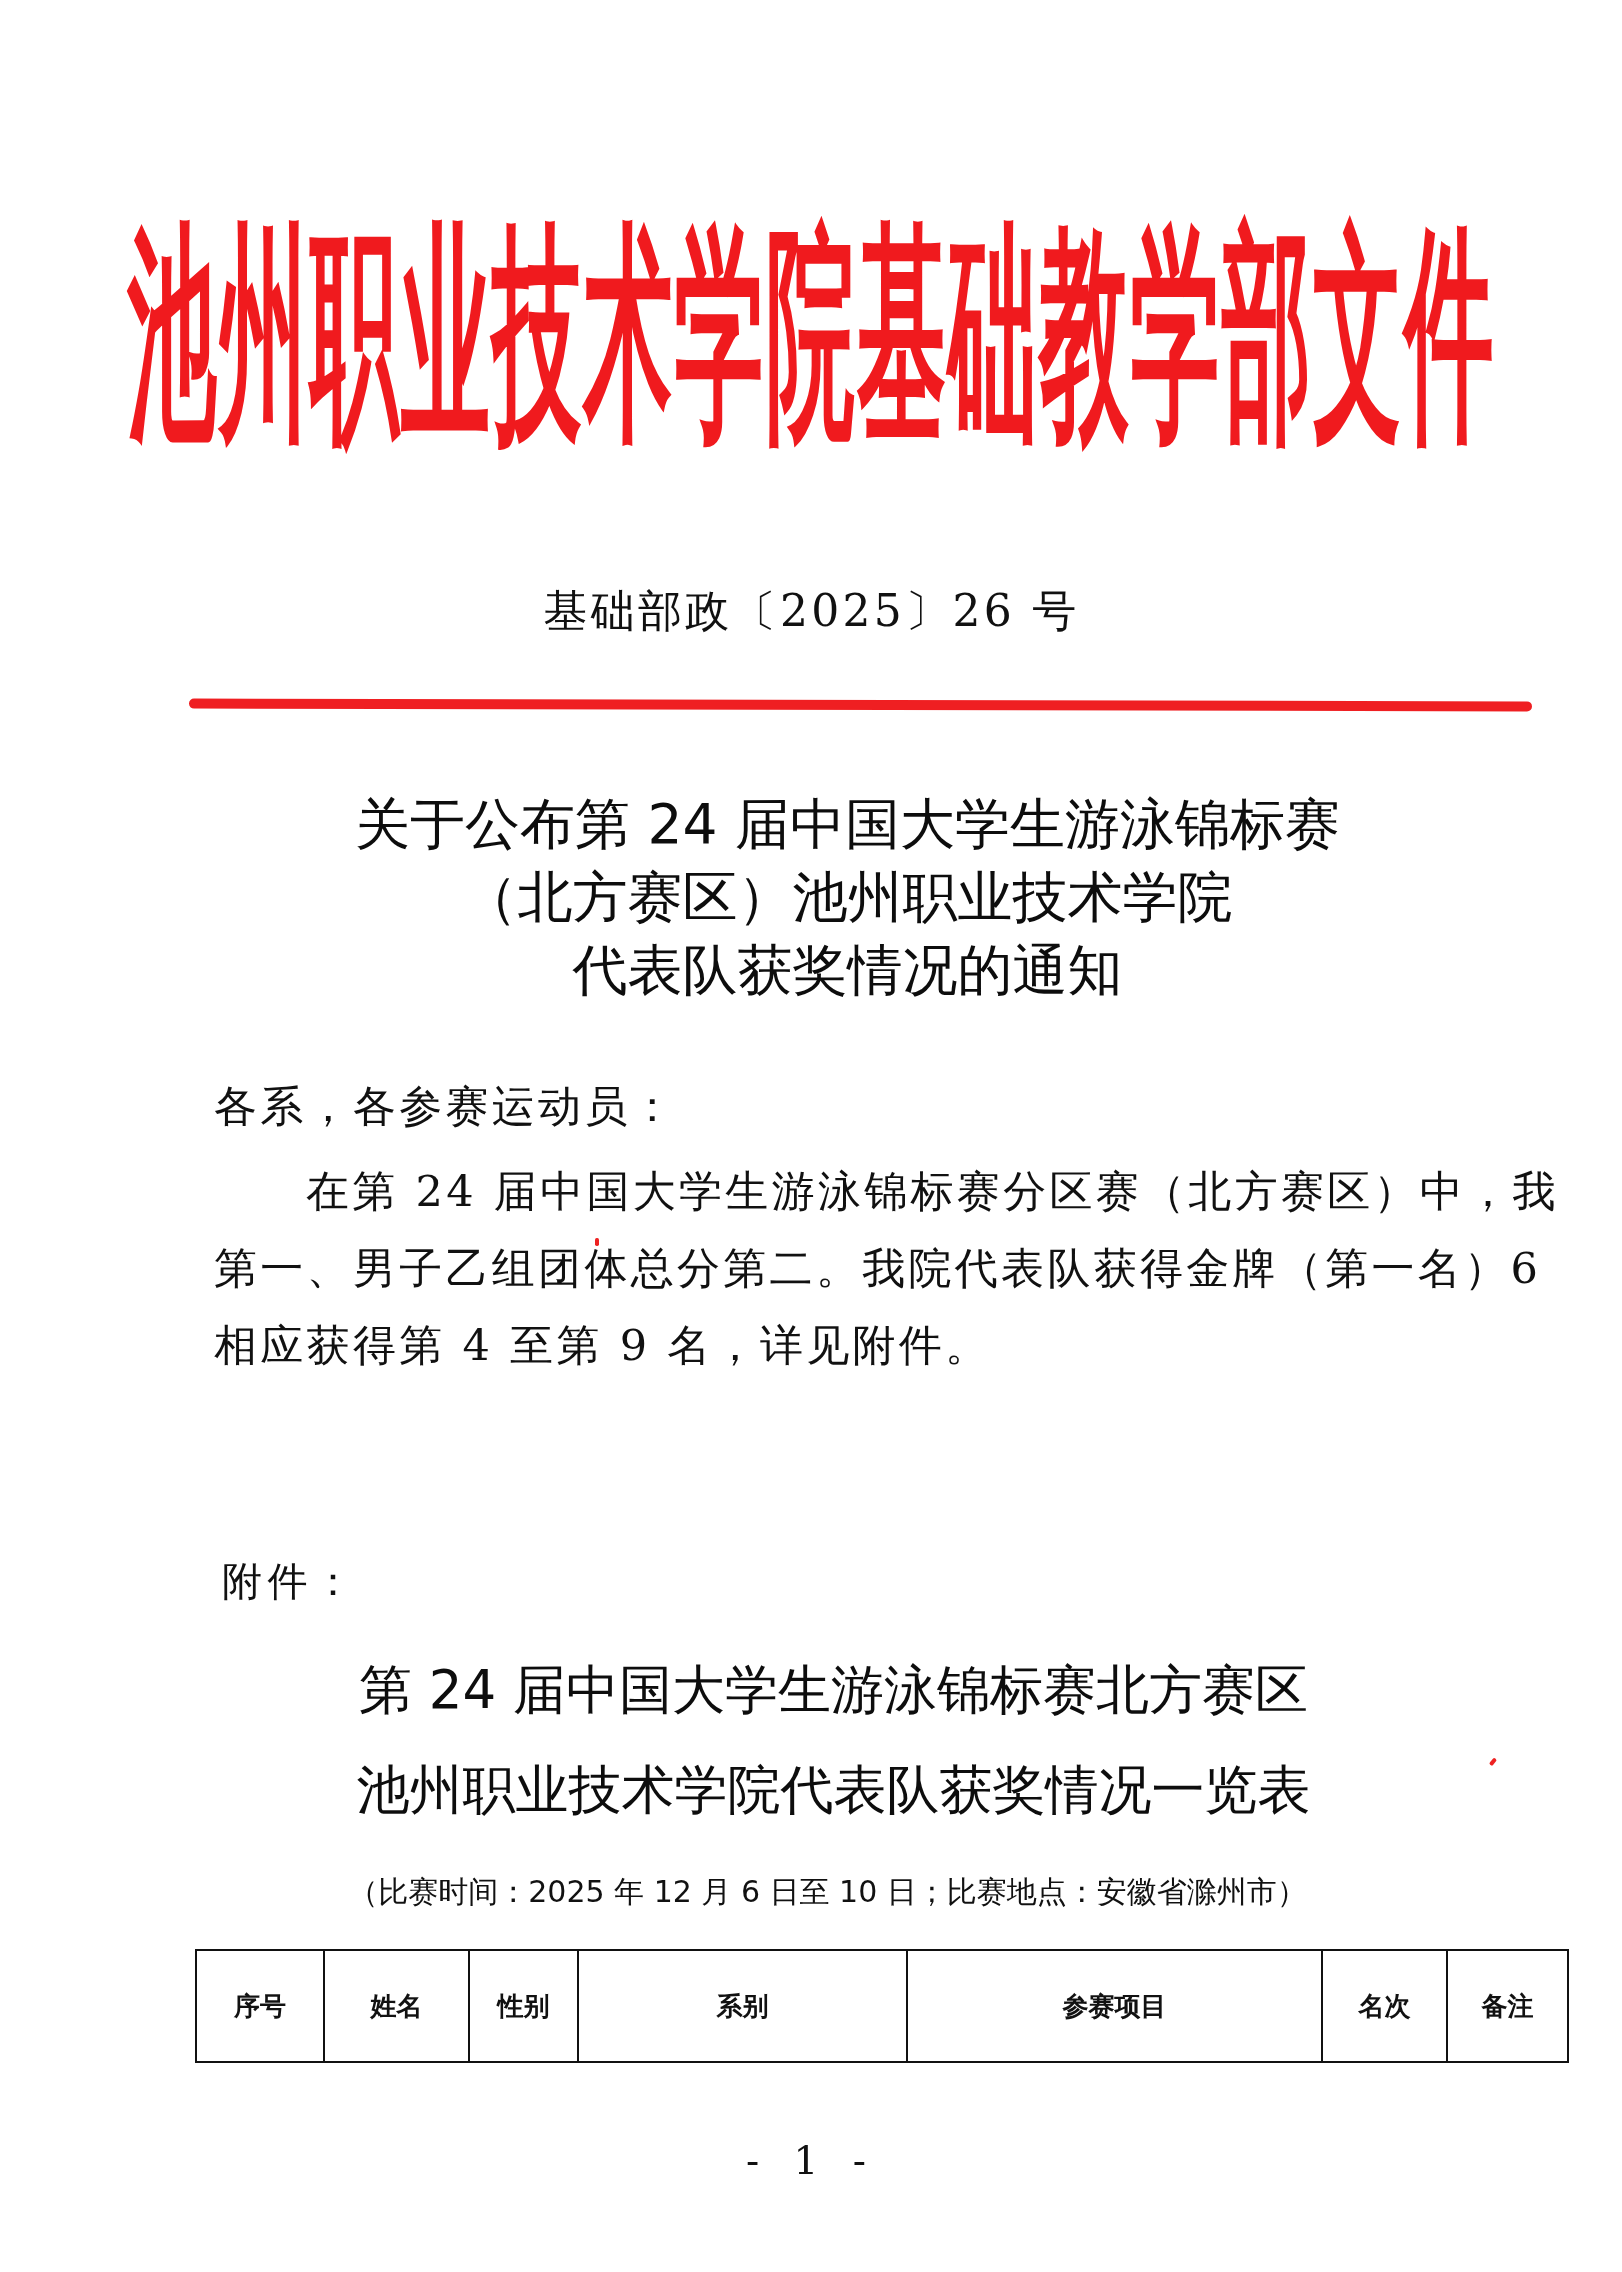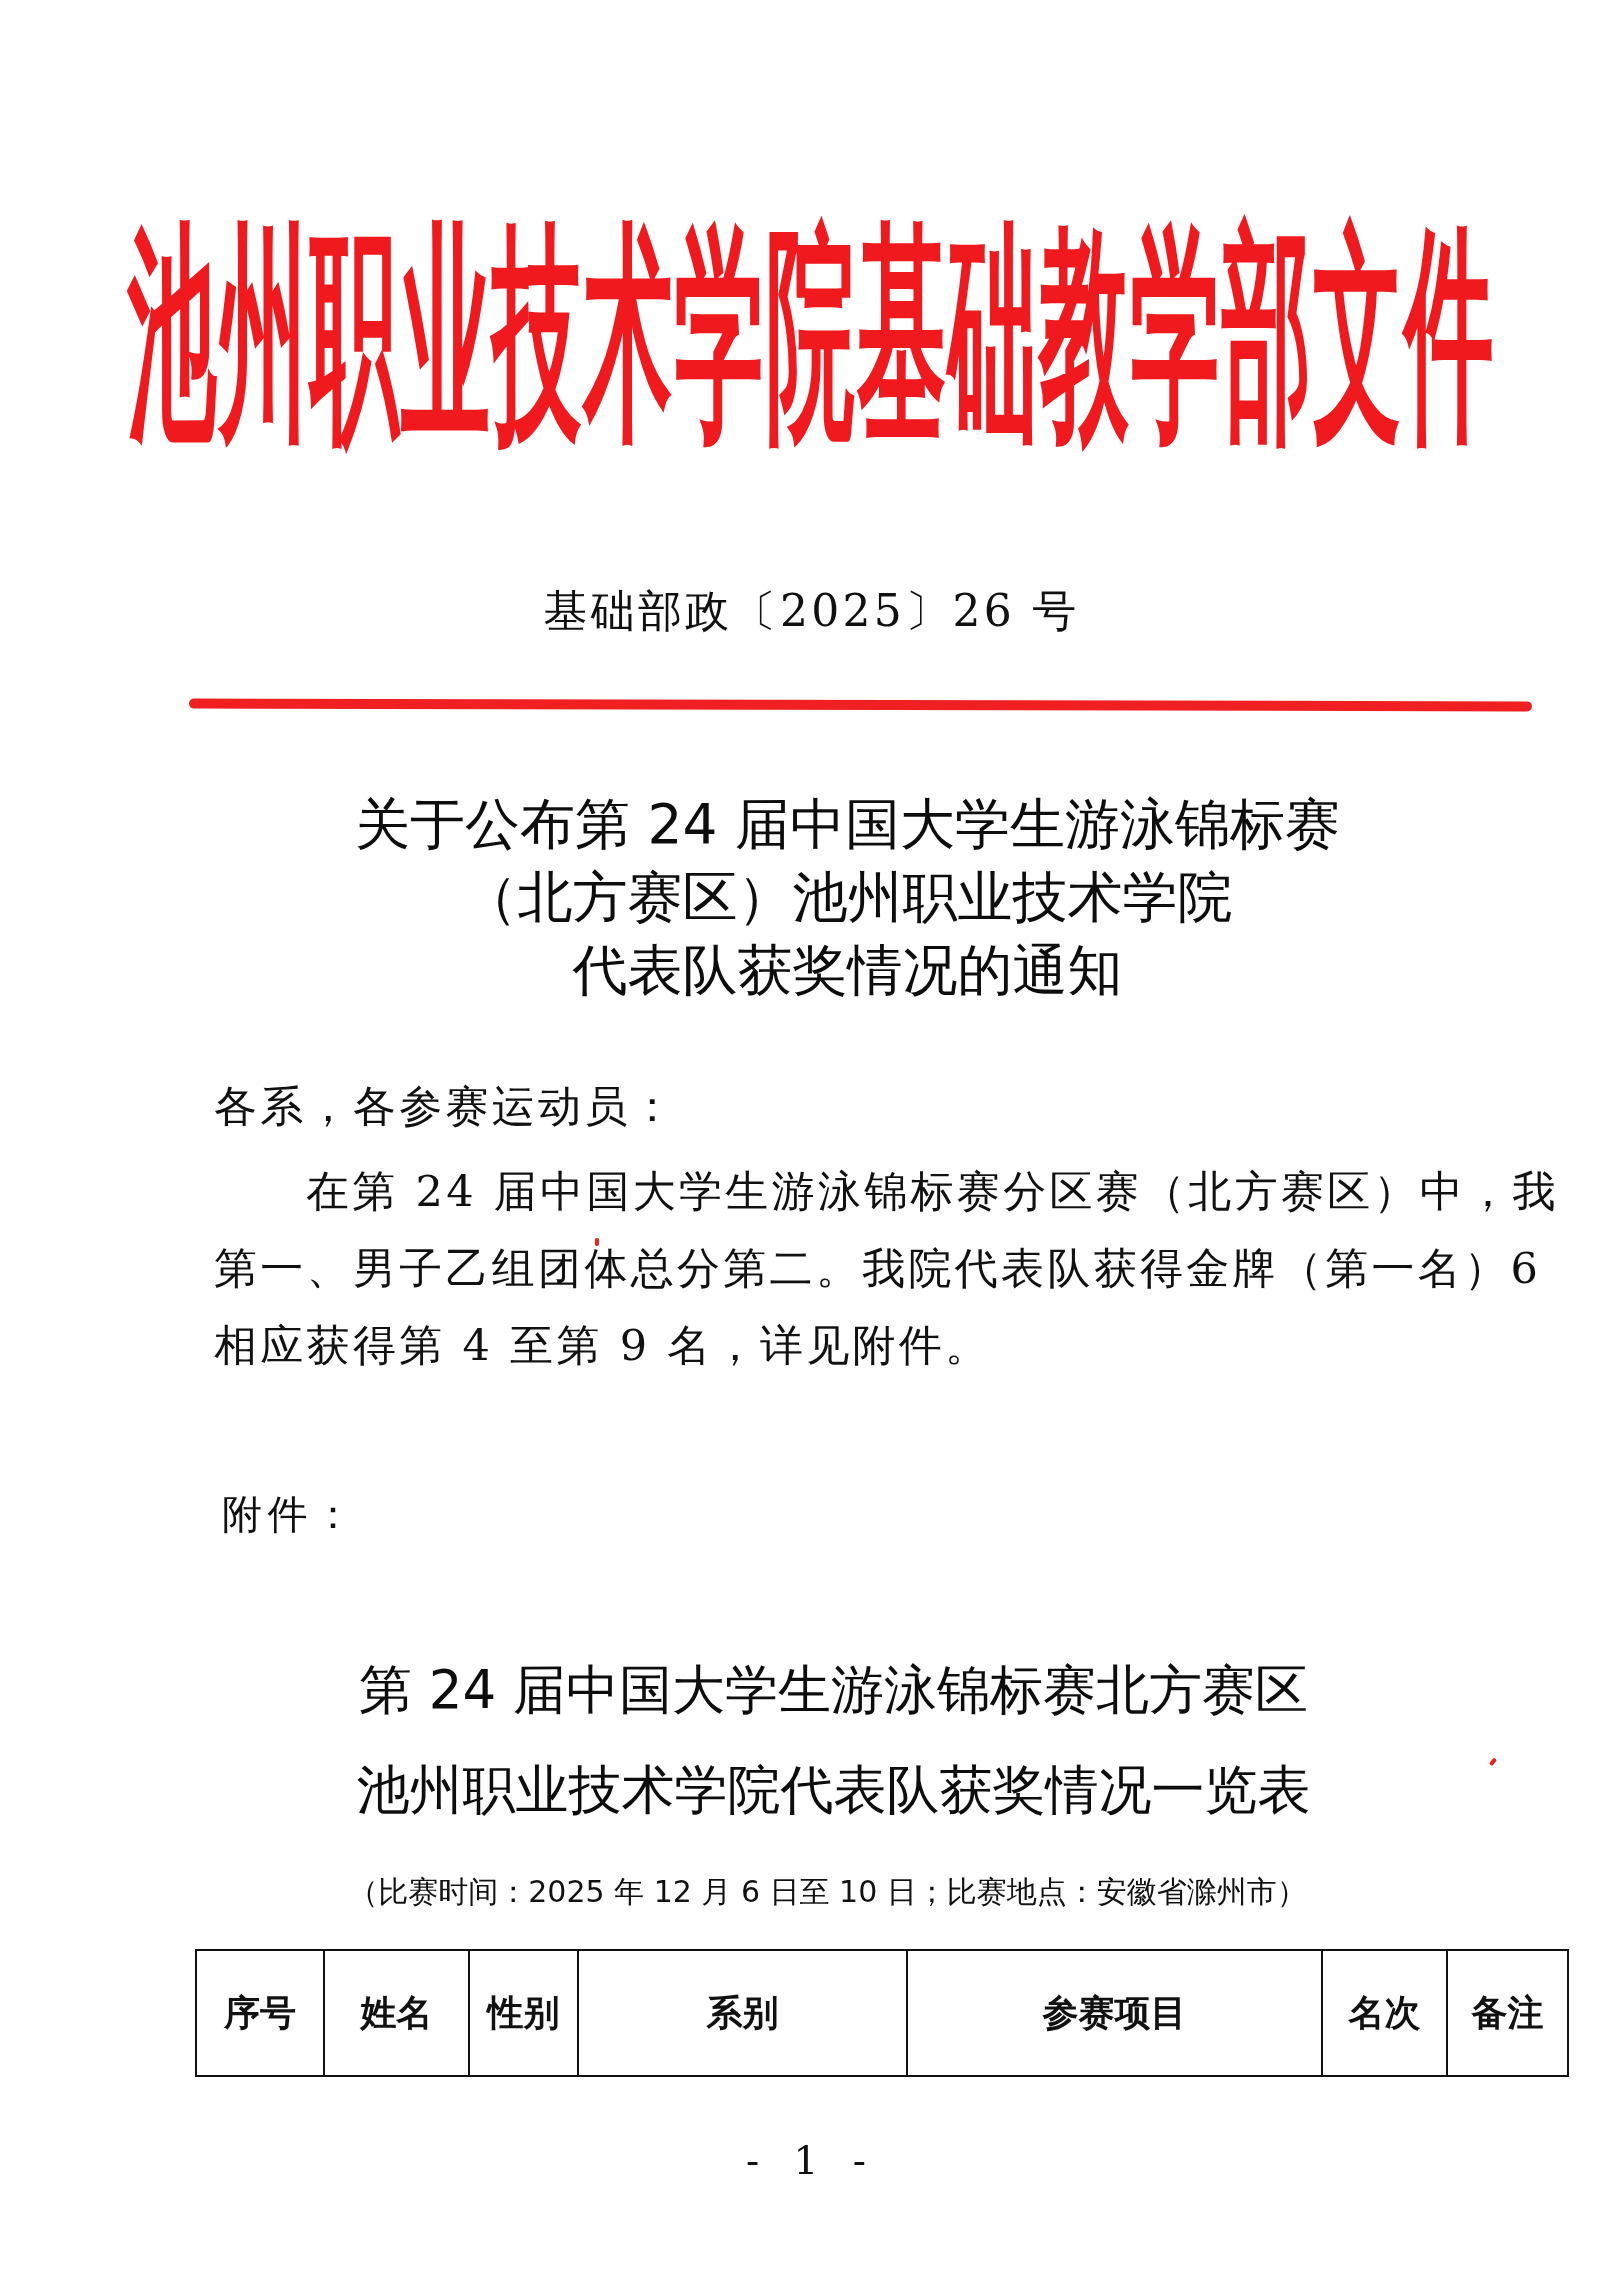--- a/index.html
+++ b/index.html
@@ -67,21 +67,21 @@
     font-size: 43px; line-height: 77px;
     letter-spacing: 3.3px;
     color: #111;
   }
   .salutation { top: 1068px; }
   .para { top: 1153px; }
   .para .line { white-space: nowrap; }
   .para .indent { padding-left: 92px; text-align: right; }
 
   .attach-label {
-    left: 222px; top: 1481px;
+    left: 222px; top: 1548px;
     font-size: 40px; line-height: 67px;
     letter-spacing: 5.5px;
   }
 
   .subtitle {
     left: 0; width: 1623px; top: 1640px;
     text-align: center;
     font-family: "DejaVu Sans", "Liberation Sans", sans-serif;
     font-size: 53px; line-height: 100px;
     color: #0d0d0d;
@@ -101,24 +101,24 @@
   .results-table {
     left: 195px; top: 1949px;
     width: 1372px; height: 98px;
     border-collapse: collapse;
     table-layout: fixed;
   }
   .results-table th {
     border: 2.8px solid #111;
     font-family: "DejaVu Sans", "Liberation Sans", sans-serif;
     font-weight: bold;
-    font-size: 36px;
+    font-size: 26px;
     text-align: center;
     vertical-align: middle;
-    padding: 16px;
+    padding: 9px;
     height: 92px;
   }
 
   .page-number {
     left: 0; width: 1623px; top: 2136px;
     text-align: center;
     font-size: 39px; line-height: 50px;
     letter-spacing: 11px;
   }
 

